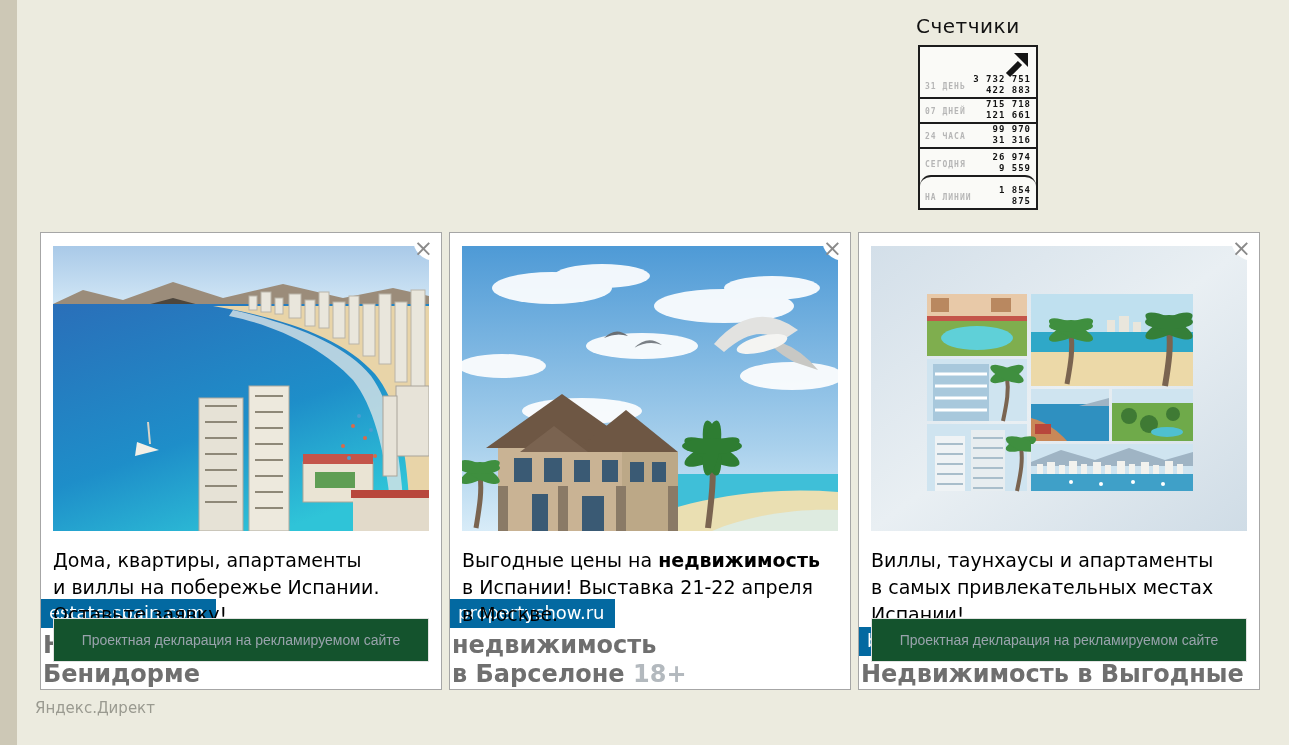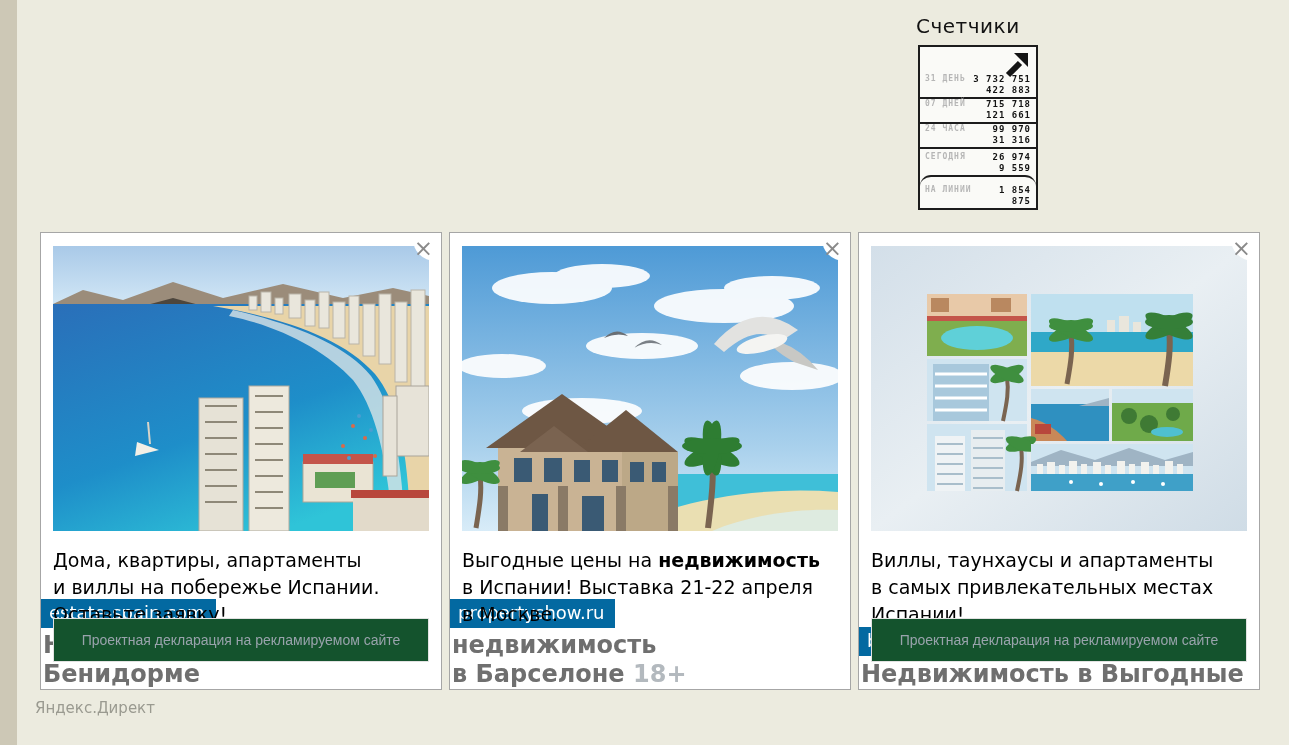--- a/index.html
+++ b/index.html
@@ -18,21 +18,21 @@
   .counter-widget {
     position:absolute; left:918px; top:45px; width:120px; height:165px;
     background:#FAFAF7; border:2px solid #1C1C1C; box-sizing:border-box;
     display:flex; flex-direction:column; cursor:pointer;
     font-family:"DejaVu Sans Mono", monospace;
   }
   .cw-section { position:relative; border-top:2px solid #1C1C1C; }
   .cw-section:first-child { border-top:none; flex:1;border-radius:12px; }
   .cw-s2 { height:23px; } .cw-s3 { height:23px; } .cw-s4 { height:26px; } .cw-s5 { height:31px;border-radius:11px; }
   .cw-label {
-    position:absolute; left:5px; bottom:14px;
+    position:absolute; left:5px; bottom:6px;
     font-size:8px; font-weight:bold; color:#B6B6B6; letter-spacing:1px; white-space:nowrap;
   }
   .cw-values {
     position:absolute; right:5px; bottom:1px; text-align:right;
     font-size:9px; font-weight:bold; color:#141414; line-height:11px; letter-spacing:1px; white-space:nowrap;
   }
   .cw-arrow { position:absolute; top:3px; right:5px; width:28px; height:28px; }
 
   
   .ads-row { position:absolute; left:40px; top:232px; display:flex; gap:7px; }

